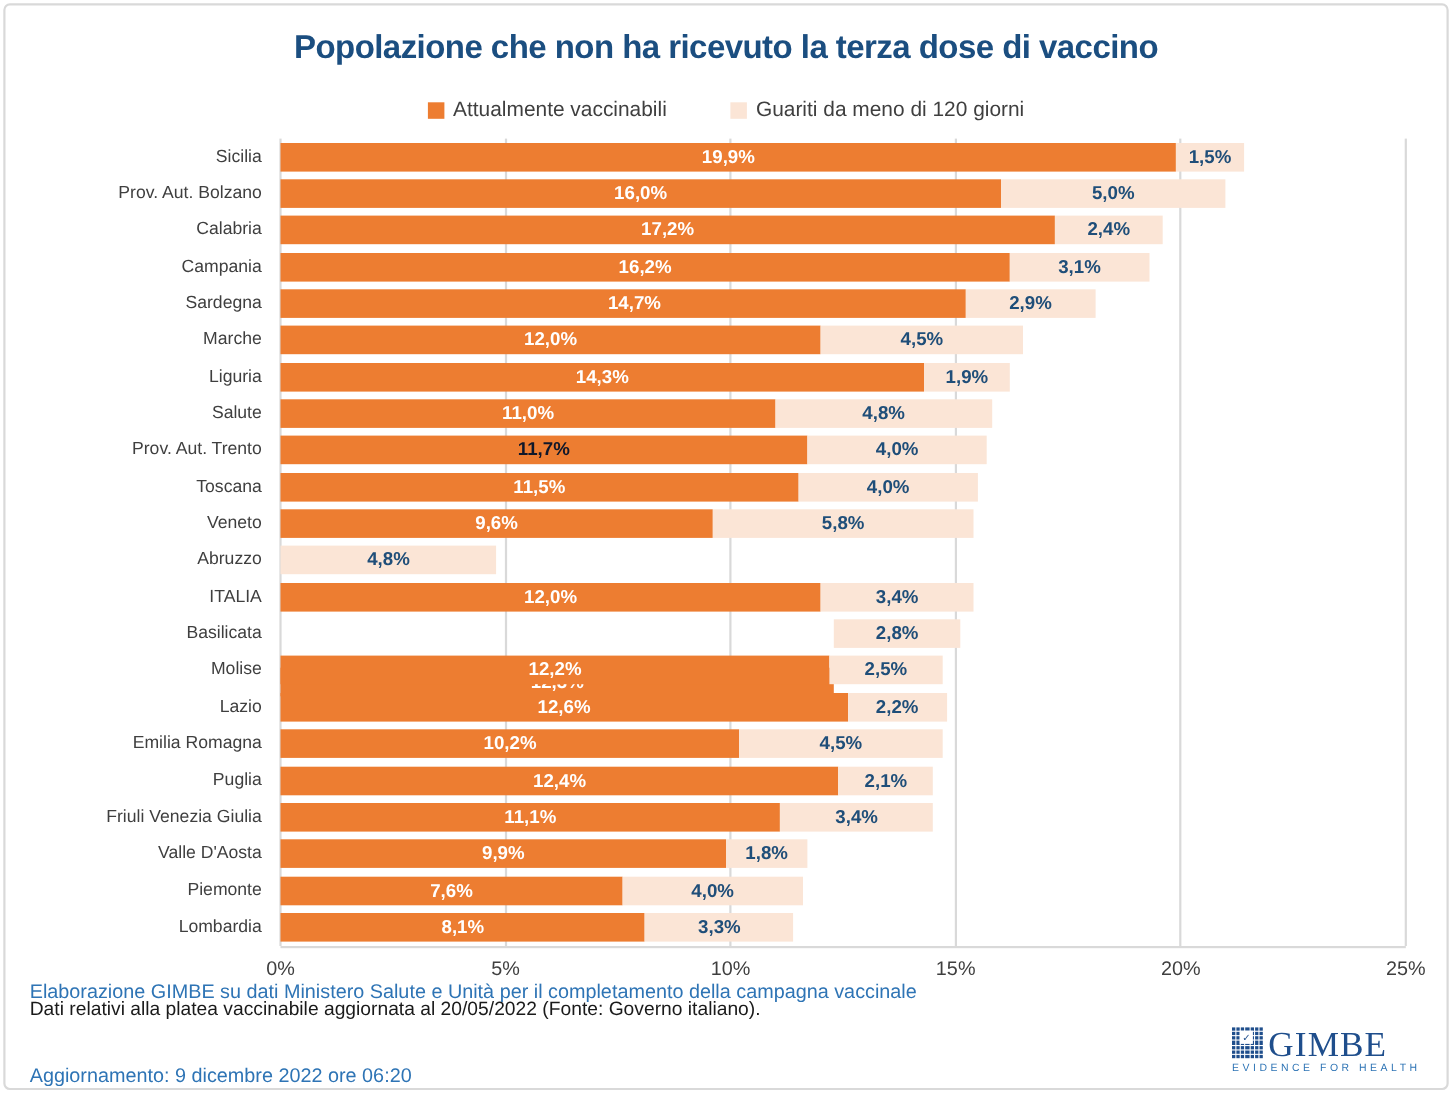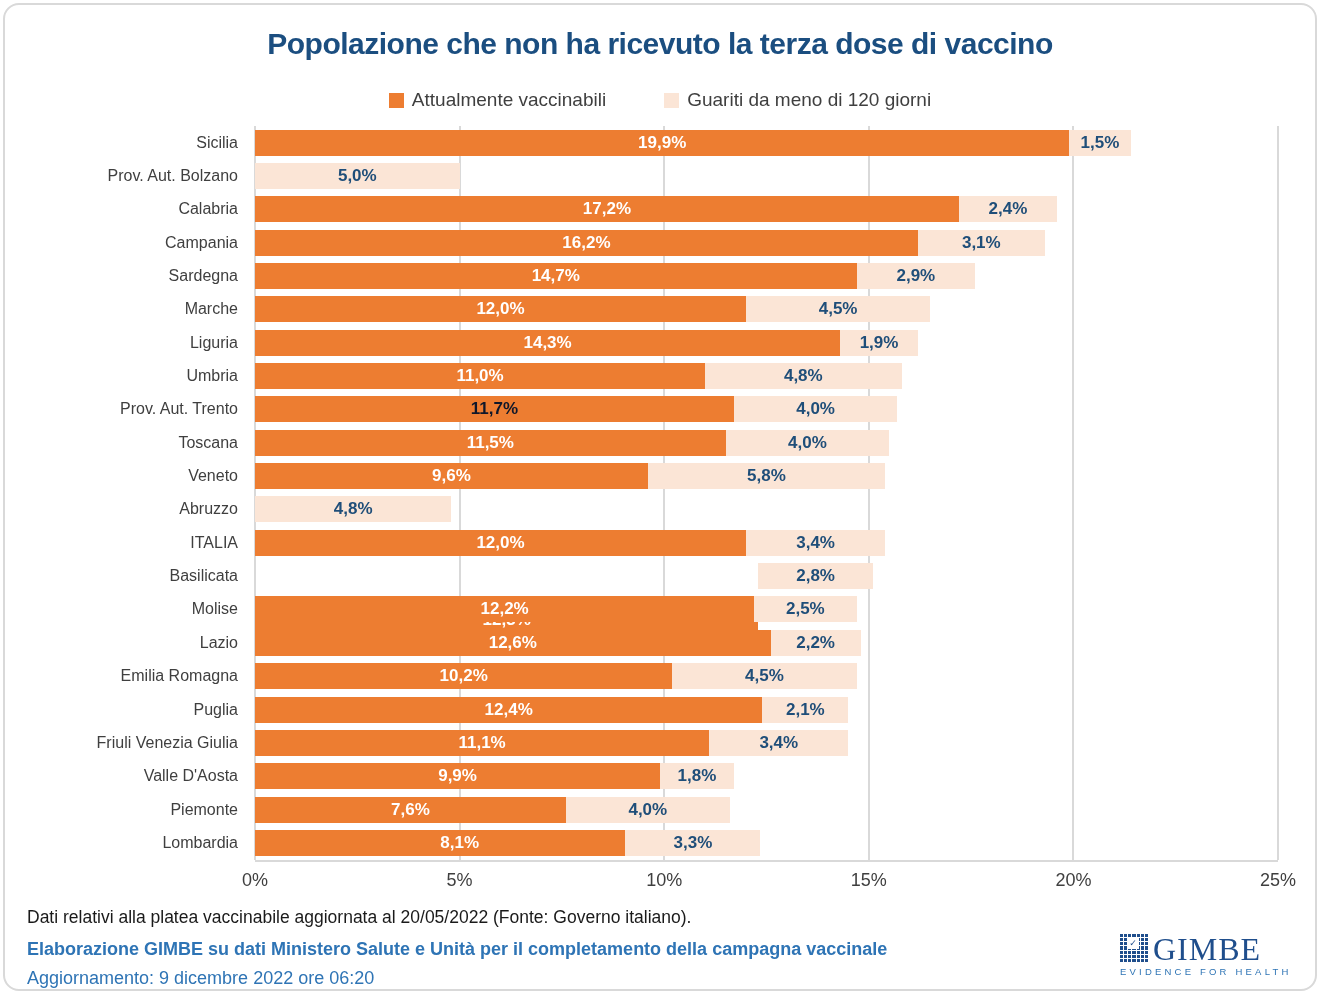--- a/index.html
+++ b/index.html
@@ -1,19 +1,19 @@
 <!DOCTYPE html>
 <html><head>
 <meta charset="utf-8">
 <style>
   html,body{margin:0;padding:0;background:#fff;}
   body{width:1320px;height:994px;position:relative;overflow:hidden;
        font-family:"Liberation Sans","DejaVu Sans",sans-serif;}
   .panel{position:absolute;left:3px;top:3px;right:3px;bottom:3px;
-         border:2px solid #d9d9d9;border-radius:16px;background:#fff;}
+         border:2px solid #d9d9d9;border-radius:6px;background:#fff;}
   .title{position:absolute;left:0;top:22px;width:100%;text-align:center;
          font-size:30px;font-weight:bold;letter-spacing:-0.5px;color:#1b4e80;}
   .legend{position:absolute;left:0;top:84px;width:100%;display:flex;
           justify-content:center;gap:58px;font-size:19px;color:#3f3f3f;}
   .legend-item{display:flex;align-items:center;gap:8px;}
   .swatch{width:15px;height:15px;display:inline-block;}
   .chart{position:absolute;left:0;top:121px;width:1320px;height:765px;}
   .plot-bg{position:absolute;left:250px;top:0;width:1023px;height:734px;
            border-bottom:2px solid #d9d9d9;}
   .gridline{position:absolute;top:0;bottom:0;width:2px;background:#d9d9d9;
@@ -21,21 +21,21 @@
   .rows{position:relative;z-index:2;}
   .row{display:flex;align-items:center;height:33.35px;}
   .rlabel{width:242px;box-sizing:border-box;padding-right:9px;text-align:right;
           font-size:16px;color:#3f3f3f;white-space:nowrap;}
   .rtrack{position:relative;width:1023px;height:26px;display:flex;margin-left:8px;}
   .seg{height:100%;display:flex;align-items:center;justify-content:center;
        white-space:nowrap;font-size:17px;font-weight:bold;}
   .ticks{position:absolute;left:250px;top:744px;width:1023px;height:26px;z-index:2;}
   .tick{position:absolute;transform:translateX(-50%);font-size:18px;color:#3f3f3f;}
   .footnote1{position:absolute;left:22px;top:902px;font-size:17.5px;color:#1a1a1a;}
-  .footnote2{position:absolute;left:22px;top:934px;font-size:18px;color:#2e74b5;font-weight:bold;}
+  .footnote2{position:absolute;left:22px;top:886px;font-size:18px;color:#2e74b5;}
   .footnote3{position:absolute;left:22px;top:963px;font-size:18px;color:#2e74b5;}
   .logo{position:absolute;right:45px;top:929px;width:150px;}
   .logo-top{display:flex;align-items:flex-end;gap:5px;}
   .logo-icon{position:relative;width:28px;height:28px;flex:0 0 auto;}
   .logo-grid{position:absolute;inset:0;display:grid;
              grid-template-columns:repeat(7,1fr);grid-template-rows:repeat(7,1fr);gap:1px;}
   .logo-grid i{background:#1f4e8c;}
   .logo-white{position:absolute;left:7px;top:3px;width:12px;height:12px;background:#fff;
               display:flex;align-items:center;justify-content:center;
               font-size:9px;color:#1f4e8c;font-weight:bold;line-height:1;}
@@ -79,20 +79,23 @@
               <span>19,9%</span>
             </div>
             <div class="seg" style="width: 6%; background: rgb(251, 229, 214); color: rgb(31, 78, 121);">
               <span>1,5%</span>
             </div>
           </div>
         </div>
         <div class="row">
           <div class="rlabel">Prov. Aut. Bolzano</div>
           <div class="rtrack">
+            <div class="seg" style="width: 64%; background: rgb(237, 125, 49); color: rgb(255, 255, 255);">
+              <span>16,0%</span>
+            </div>
             <div class="seg" style="width: 20%; background: rgb(251, 229, 214); color: rgb(31, 78, 121);">
               <span>5,0%</span>
             </div>
           </div>
         </div>
         <div class="row">
           <div class="rlabel">Calabria</div>
           <div class="rtrack">
             <div class="seg" style="width: 68.8%; background: rgb(237, 125, 49); color: rgb(255, 255, 255);">
               <span>17,2%</span>
@@ -109,21 +112,21 @@
               <span>16,2%</span>
             </div>
             <div class="seg" style="width: 12.4%; background: rgb(251, 229, 214); color: rgb(31, 78, 121);">
               <span>3,1%</span>
             </div>
           </div>
         </div>
         <div class="row">
           <div class="rlabel">Sardegna</div>
           <div class="rtrack">
-            <div class="seg" style="width: 58.8%; background: rgb(237, 125, 49); color: rgb(255, 255, 255);">
+            <div class="seg" style="width: 58.8%; background: rgb(237, 125, 49); color: rgb(255, 255, 255); padding-left: 21px;">
               <span>14,7%</span>
             </div>
             <div class="seg" style="width: 11.6%; background: rgb(251, 229, 214); color: rgb(31, 78, 121);">
               <span>2,9%</span>
             </div>
           </div>
         </div>
         <div class="row">
           <div class="rlabel">Marche</div>
           <div class="rtrack">
@@ -140,21 +143,21 @@
           <div class="rtrack">
             <div class="seg" style="width: 57.2%; background: rgb(237, 125, 49); color: rgb(255, 255, 255);">
               <span>14,3%</span>
             </div>
             <div class="seg" style="width: 7.6%; background: rgb(251, 229, 214); color: rgb(31, 78, 121);">
               <span>1,9%</span>
             </div>
           </div>
         </div>
         <div class="row">
-          <div class="rlabel">Umbria</div>
+          <div class="rlabel">Salute</div>
           <div class="rtrack">
             <div class="seg" style="width: 44%; background: rgb(237, 125, 49); color: rgb(255, 255, 255);">
               <span>11,0%</span>
             </div>
             <div class="seg" style="width: 19.2%; background: rgb(251, 229, 214); color: rgb(31, 78, 121);">
               <span>4,8%</span>
             </div>
           </div>
         </div>
         <div class="row">
@@ -293,21 +296,21 @@
               <span>7,6%</span>
             </div>
             <div class="seg" style="width: 16%; background: rgb(251, 229, 214); color: rgb(31, 78, 121);">
               <span>4,0%</span>
             </div>
           </div>
         </div>
         <div class="row">
           <div class="rlabel">Lombardia</div>
           <div class="rtrack">
-            <div class="seg" style="width: 32.4%; background: rgb(237, 125, 49); color: rgb(255, 255, 255); padding-left: 39px;">
+            <div class="seg" style="width: 32.4%; background: rgb(237, 125, 49); color: rgb(255, 255, 255);">
               <span>8,1%</span>
             </div>
             <div class="seg" style="width: 13.2%; background: rgb(251, 229, 214); color: rgb(31, 78, 121);">
               <span>3,3%</span>
             </div>
           </div>
         </div>
       </div>
     <div class="ticks">
         <span class="tick" style="left: 0%;">0%</span>

